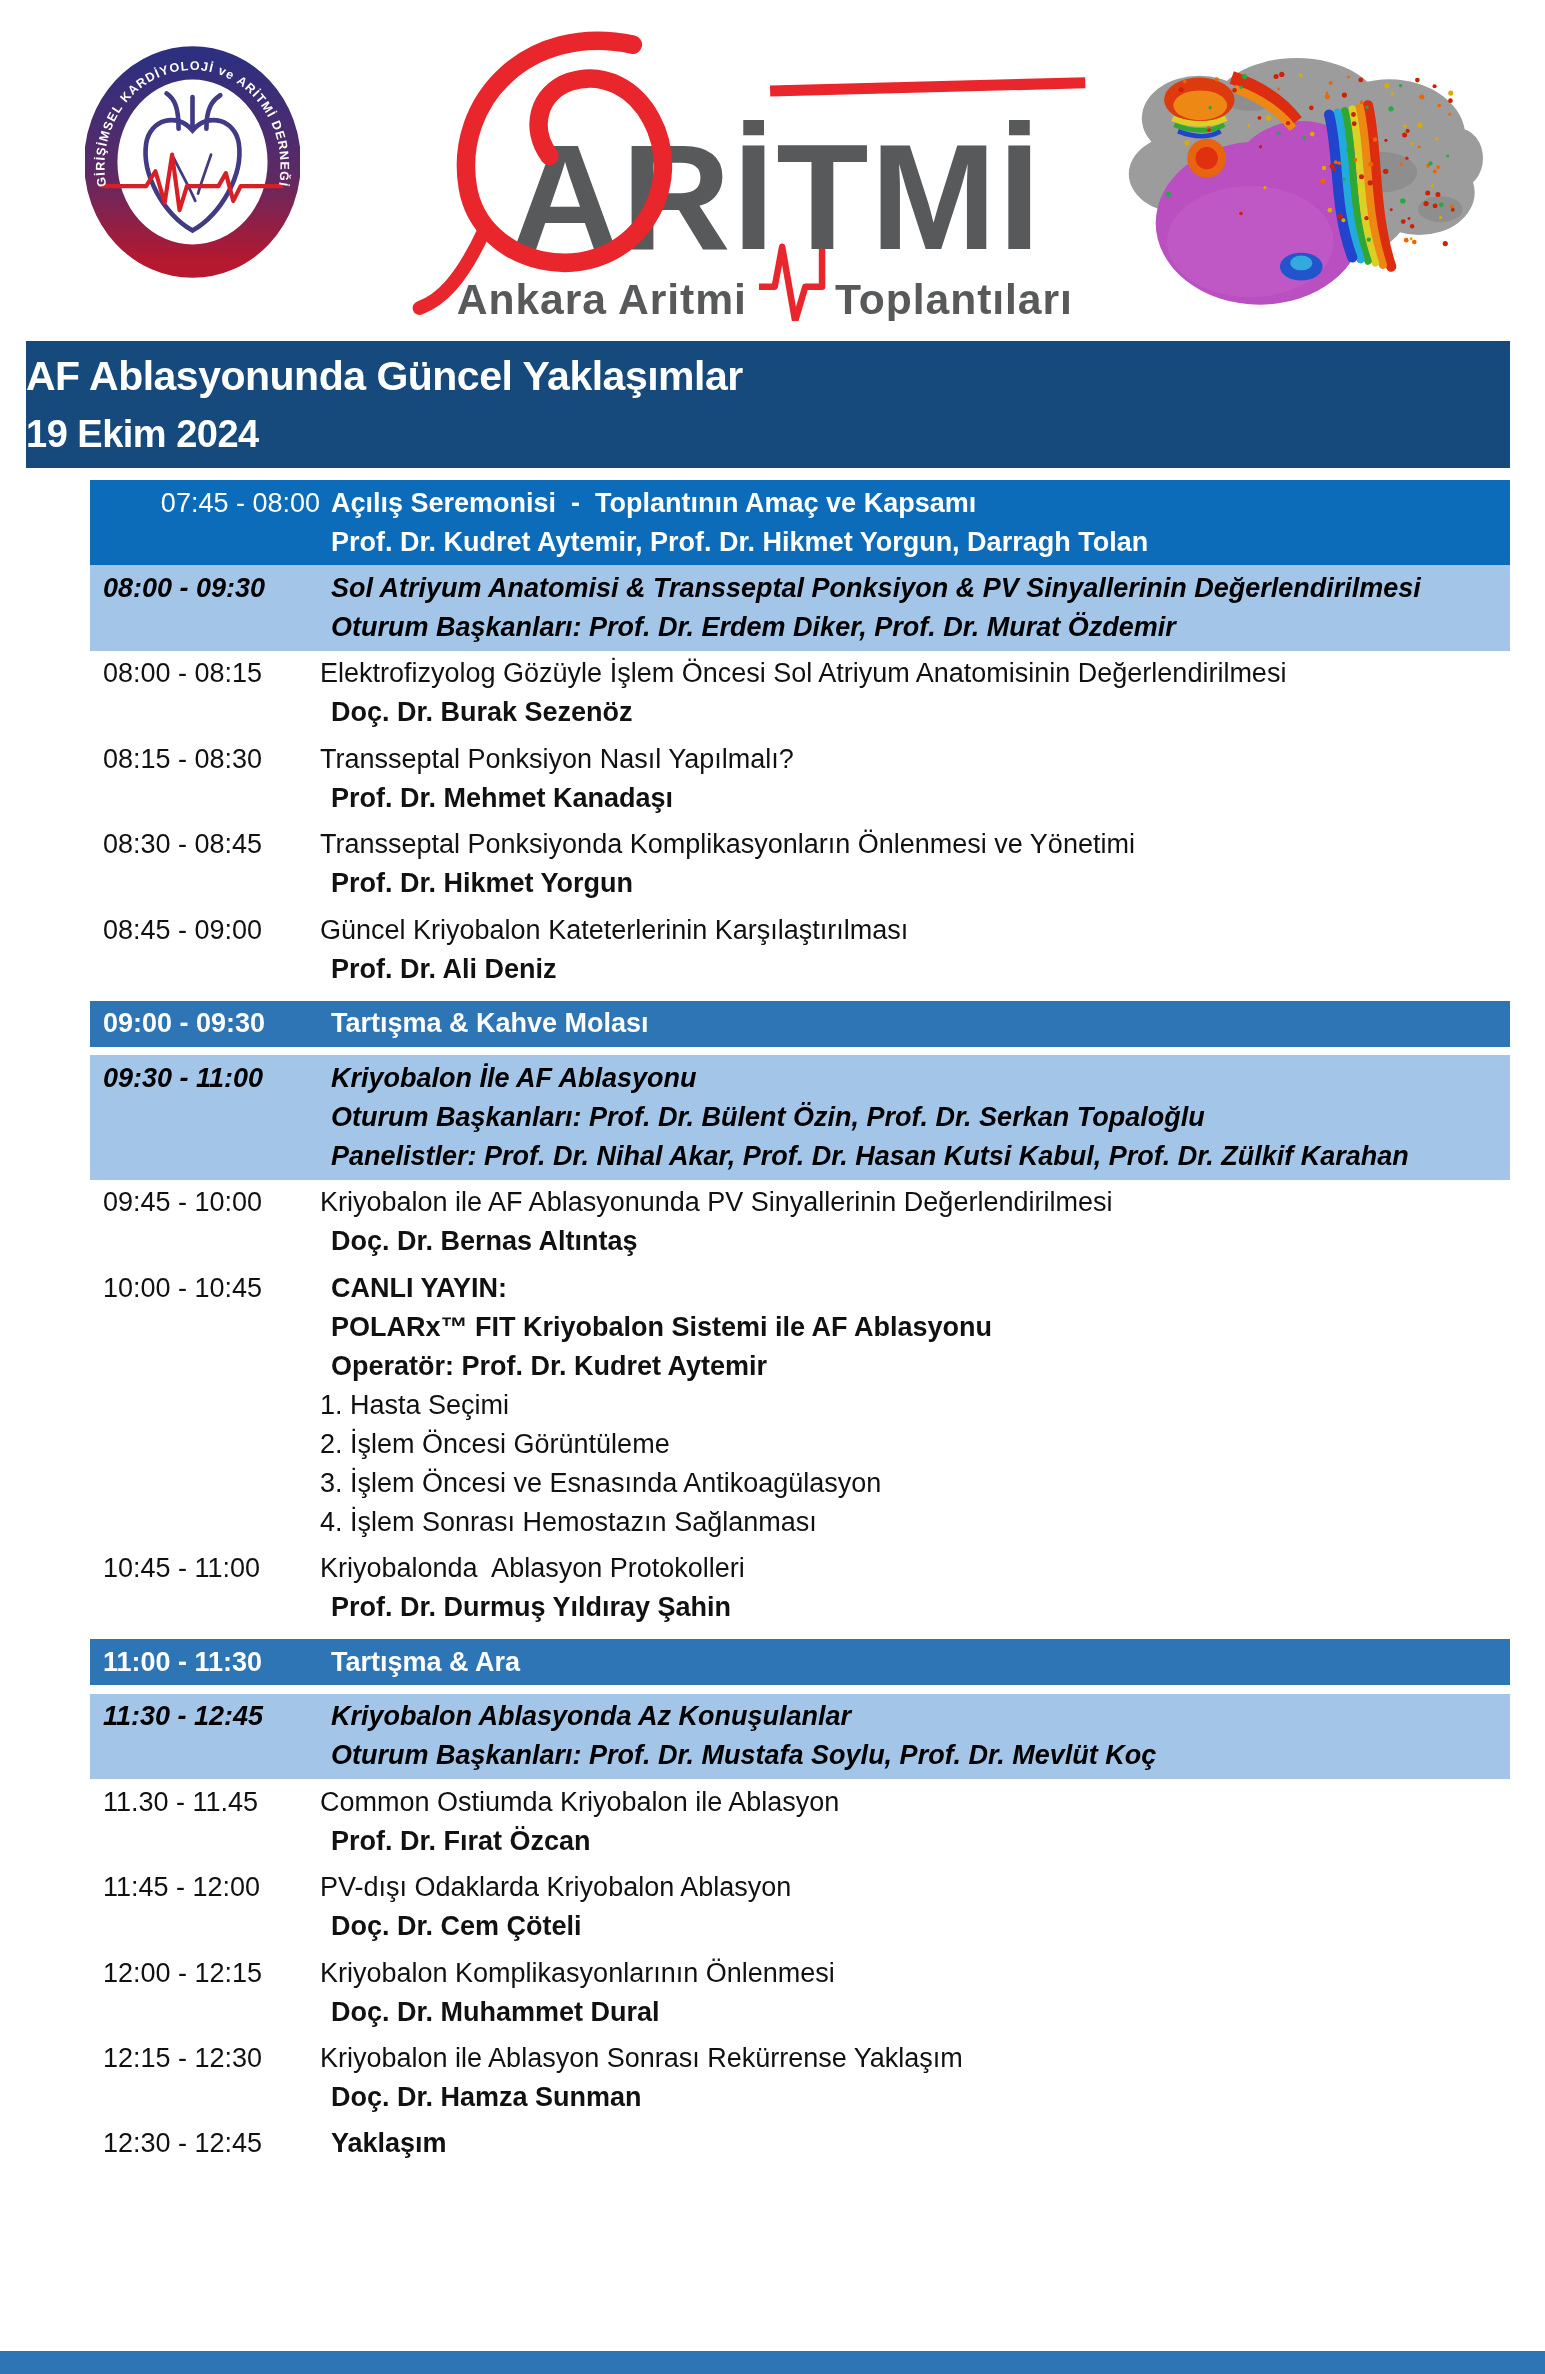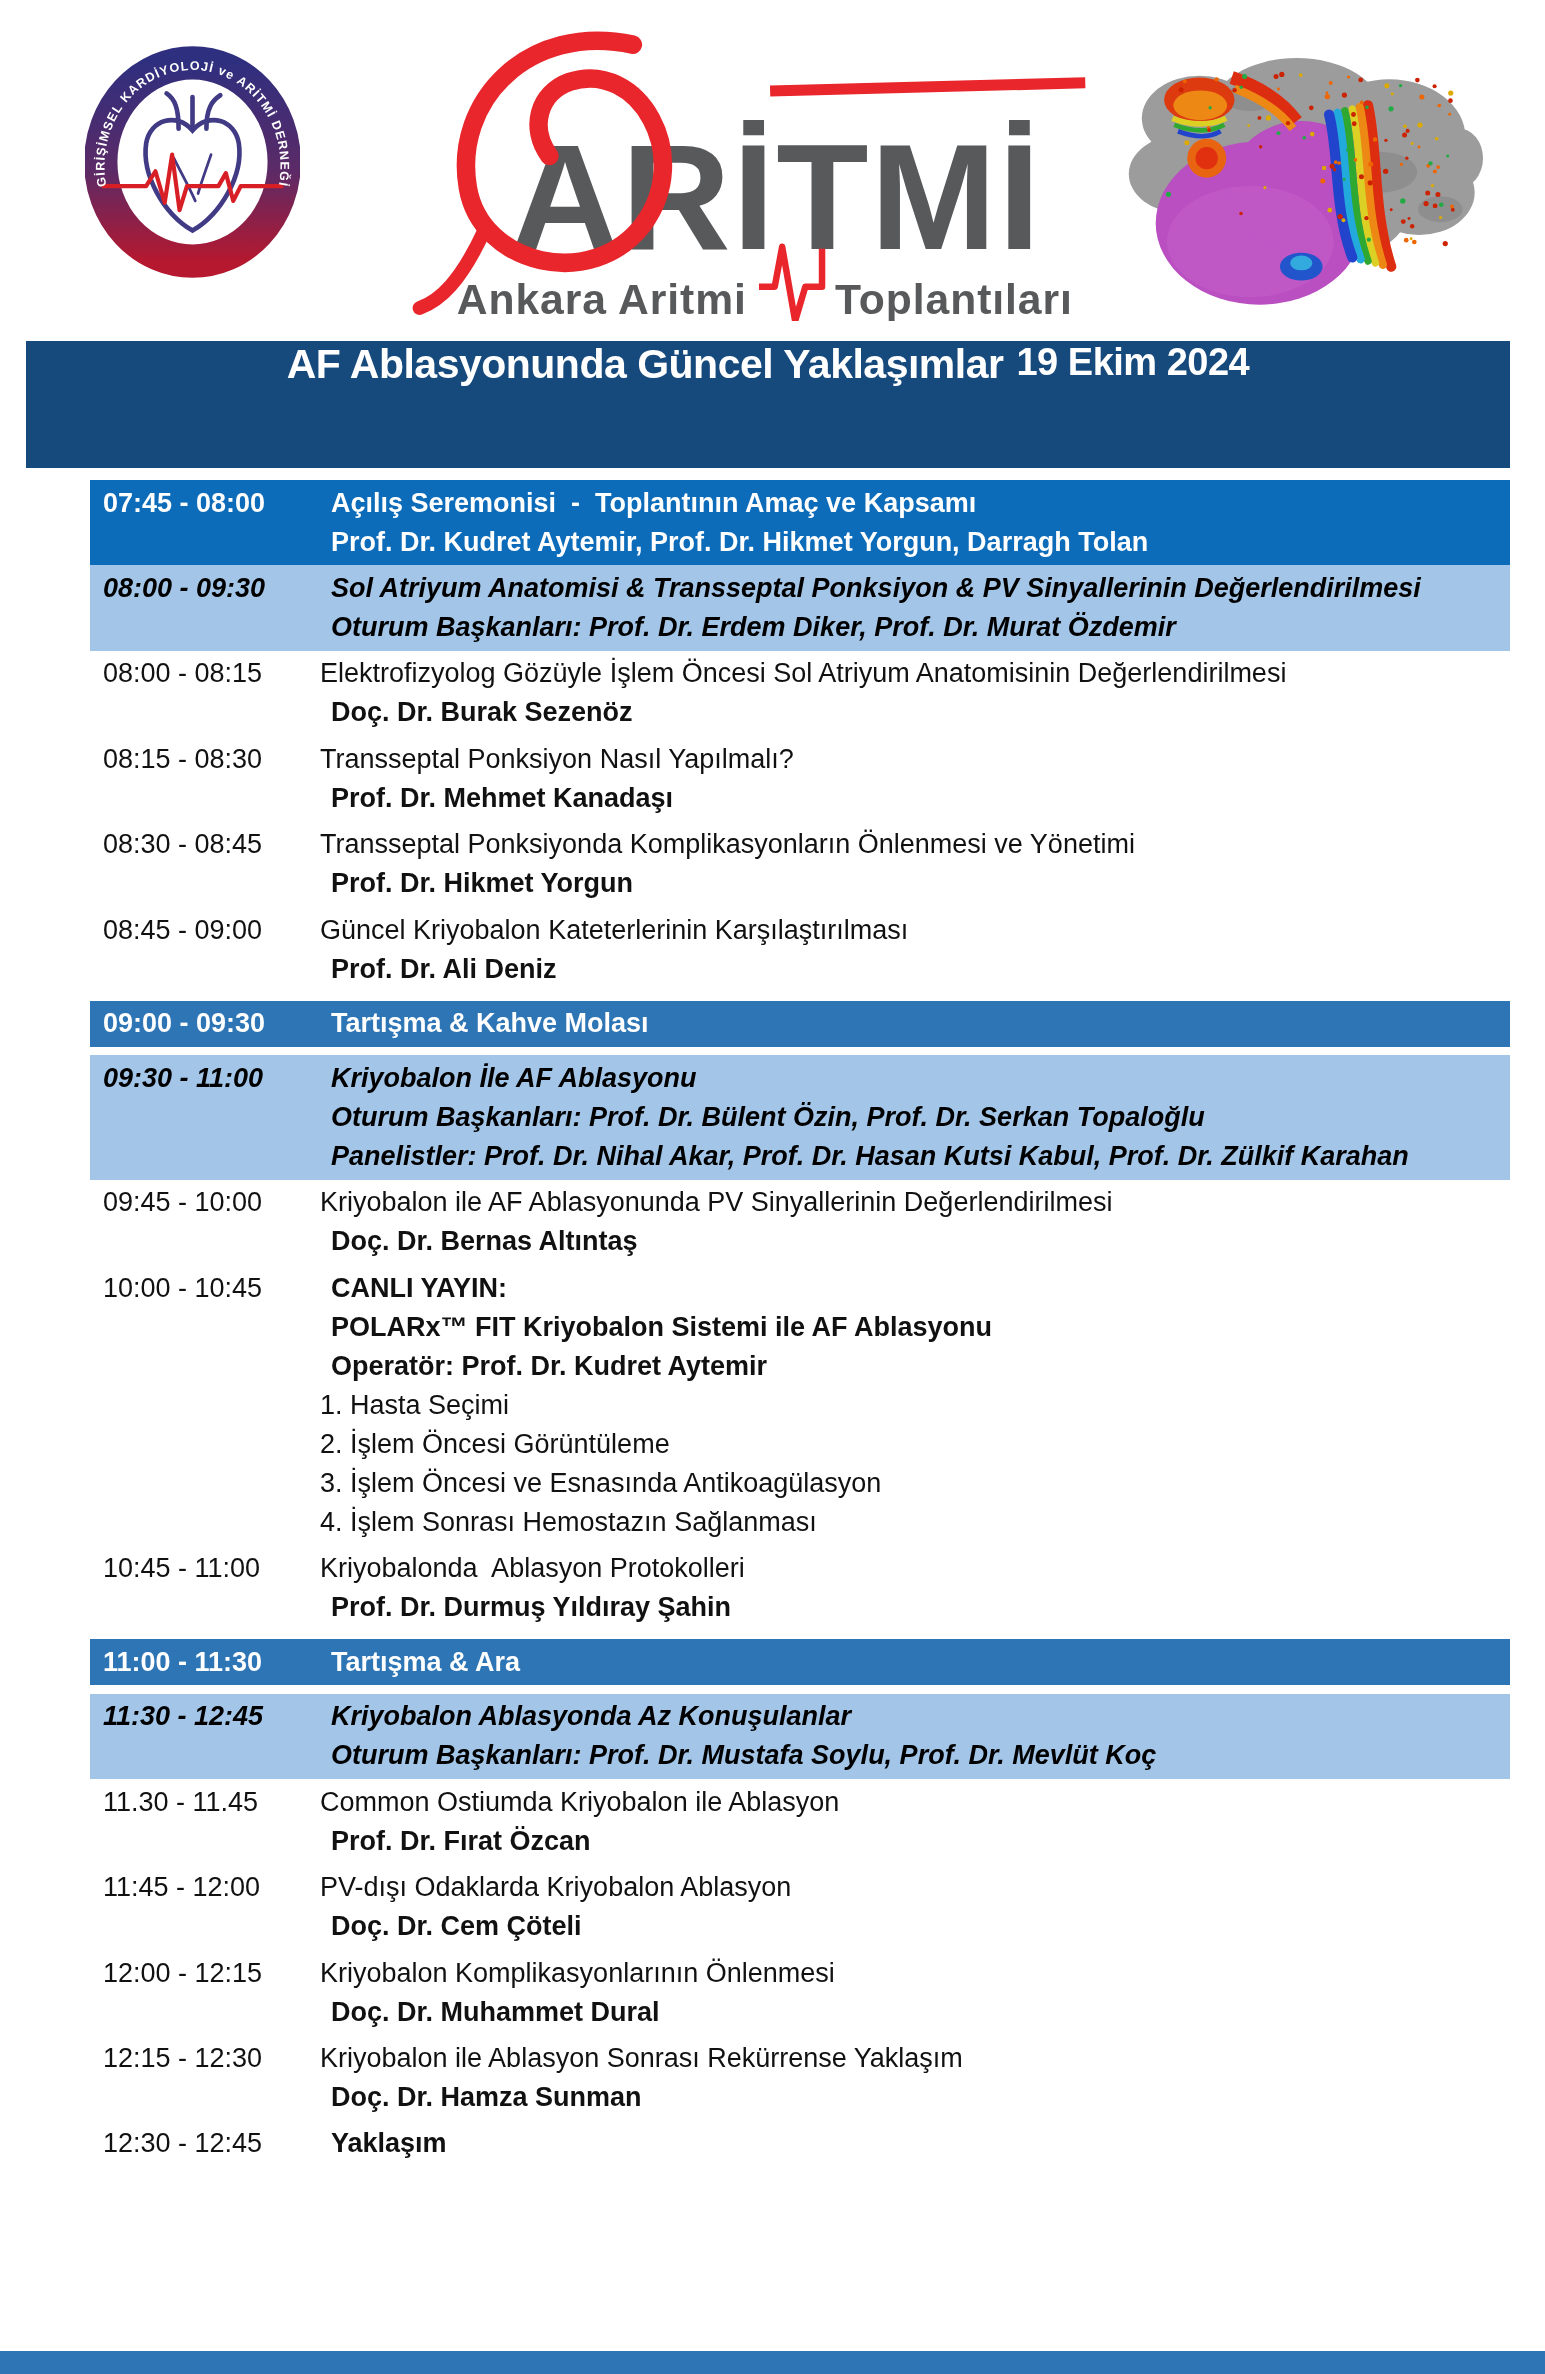--- a/index.html
+++ b/index.html
@@ -7,34 +7,34 @@
     width:1545px;height:2375px;position:relative;background:#ffffff;
     font-family:"Liberation Sans", sans-serif;overflow:hidden;
   }
   
   .logo-badge{position:absolute;left:85px;top:45px;width:215px;height:234px;}
   .logo-aritmi{position:absolute;left:399px;top:15px;width:694px;height:306px;}
   .logo-map{position:absolute;left:1111px;top:33px;width:375px;height:280px;}
   
   .title-bar{
     position:absolute;left:26px;top:341px;width:1484px;height:127px;
-    background:var(--c-titlebar,#16497c);color:#fff;text-align:center;
-    display:flex;flex-direction:row;justify-content:center;gap:13px;
+    background:var(--c-titlebar,#16497c);color:#fff;
+    display:flex;flex-direction:column;justify-content:center;gap:13px;
   }
   .title-bar .t1{font-size:41px;font-weight:bold;letter-spacing:-0.5px;}
   .title-bar .t2{font-size:38px;font-weight:bold;letter-spacing:-0.5px;}
   
   .schedule{position:absolute;left:90px;top:480px;width:1420px;}
   .row{display:flex;align-items:flex-start;padding:3.7px 0;box-sizing:border-box;}
   .row .time{flex:0 0 230px;box-sizing:border-box;padding-left:13px;font-size:27px;line-height:39px;white-space:nowrap;}
   .row .content{flex:1;font-size:27px;line-height:39px;padding-right:9.3px;}
   .line{white-space:pre-wrap;}
   .line.bold{font-weight:bold;margin-left:11px;}
   .row.opening{background:var(--c-opening,#0d6cb9);color:#fff;}
-  .row.opening .time{font-weight:bold;}
+  .row.opening .time{font-weight:normal;text-align:right;}
   .row.session{background:var(--c-session,#a3c6e8);color:#000000;font-style:italic;}
   .row.session .time{font-weight:bold;}
   .row.break{background:var(--c-break,#2e75b6);color:#fff;margin:8.3px 0;}
   .row.break .time{font-weight:bold;}
   .row.talk{background:#fff;color:#111;}
   
   .footer-bar{position:absolute;left:0;right:0;bottom:0;height:24px;background:var(--c-footer,#2e75b6);}
 </style>
 </head>
 <body style="--c-titlebar: #16497c; --c-opening: #0d6cb9; --c-session: #a3c6e8; --c-break: #2e75b6; --c-footer: #2e75b6;">

